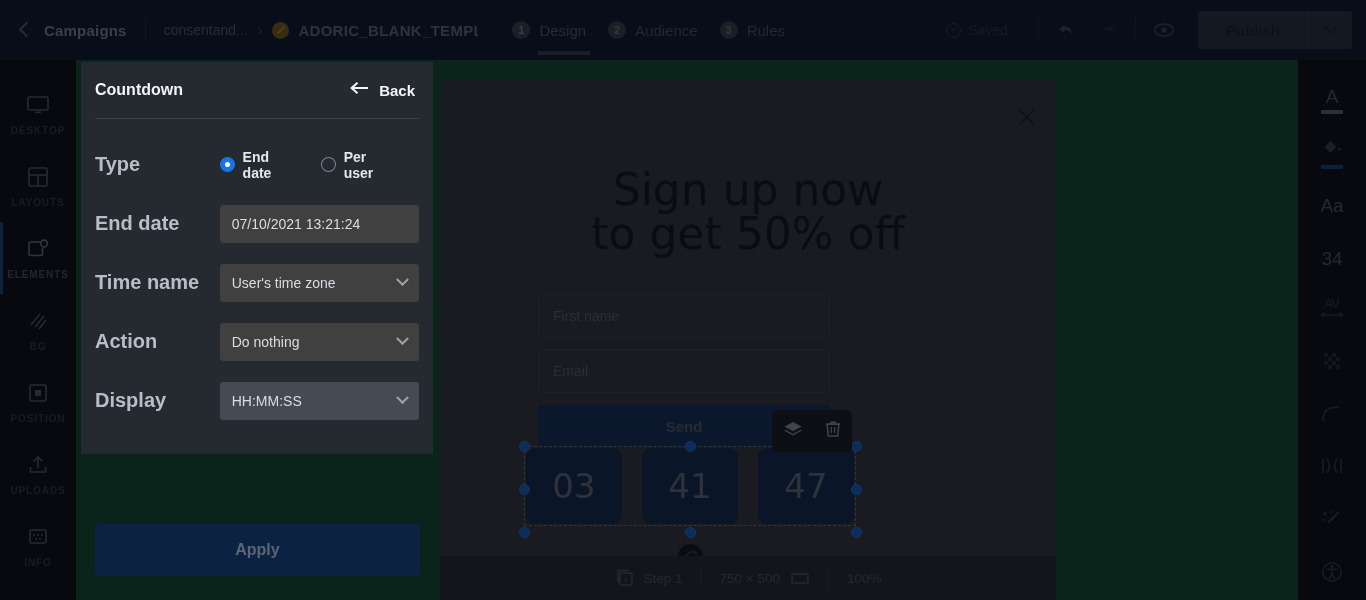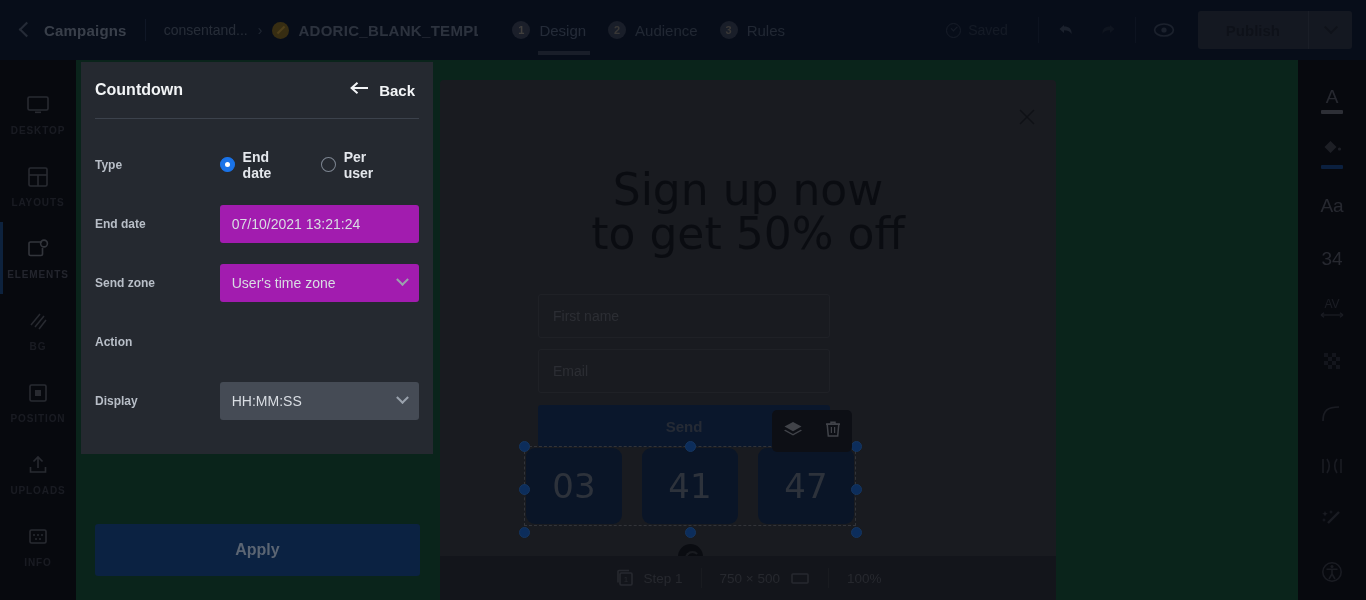--- a/index.html
+++ b/index.html
@@ -258,39 +258,39 @@
     padding: 0 18px 0 14px;
   }
   .panel-title { font-size: 16px; font-weight: bold; color: #f2f4f6; }
   .panel-back { margin-left: auto; display: flex; align-items: center; }
   .panel-back svg { margin-right: 9px; }
   .panel-back-label { font-size: 15px; font-weight: bold; color: #f2f4f6; }
   .panel-rule { height: 1px; background: #3c424c; margin: 0 14px; }
   .panel-body { padding: 16px 14px 0 14px; }
   .row { display: flex; align-items: center; height: 59px; }
   .row-label {
-    width: 126px; font-size: 12px; font-weight: bold; color: #b8bec7;
+    width: 126px; font-size: 20px; font-weight: bold; color: #b8bec7;
   }
   .radios { display: flex; align-items: center; }
   .radio { display: flex; align-items: center; margin-right: 20px; }
   .radio-dot {
     width: 15px; height: 15px; border-radius: 50%;
     border: 1.6px solid #7d8591; margin-right: 8px; position: relative;
   }
   .radio.checked .radio-dot {
     border-color: #1a73e8; background: #1a73e8;
   }
   .radio.checked .radio-dot::after {
     content: ""; position: absolute; left: 4px; top: 4px;
     width: 5px; height: 5px; border-radius: 50%; background: #fff;
   }
   .radio-label { font-size: 14px; font-weight: bold; color: #e4e7ec; }
   .ctrl {
     width: 201px; height: 38px; border-radius: 3px;
-    background: #a21caf;
+    background: #404040;
     display: flex; align-items: center;
     padding: 0 12px;
     font-size: 14px; color: #d9dde3;
   }
   .ctrl.light { background: #454b55; }
   .ctrl .ctrl-caret {
     margin-left: auto;
     width: 9px; height: 9px;
     border-right: 2px solid #9aa2ad; border-bottom: 2px solid #9aa2ad;
     transform: rotate(45deg) translate(-2px,-2px);
@@ -646,29 +646,33 @@
       </div>
 
       <div class="row">
         <span class="row-label">End date</span>
         <div class="ctrl">
           <span>07/10/2021 13:21:24</span>
         </div>
       </div>
 
       <div class="row">
-        <span class="row-label">Send zone</span>
+        <span class="row-label">Time name</span>
         <div class="ctrl">
           <span>User's time zone</span>
           <span class="ctrl-caret"></span>
         </div>
       </div>
 
       <div class="row">
         <span class="row-label">Action</span>
+        <div class="ctrl">
+          <span>Do nothing</span>
+          <span class="ctrl-caret"></span>
+        </div>
       </div>
 
       <div class="row">
         <span class="row-label">Display</span>
         <div class="ctrl light">
           <span>HH:MM:SS</span>
           <span class="ctrl-caret"></span>
         </div>
       </div>
     </div>

